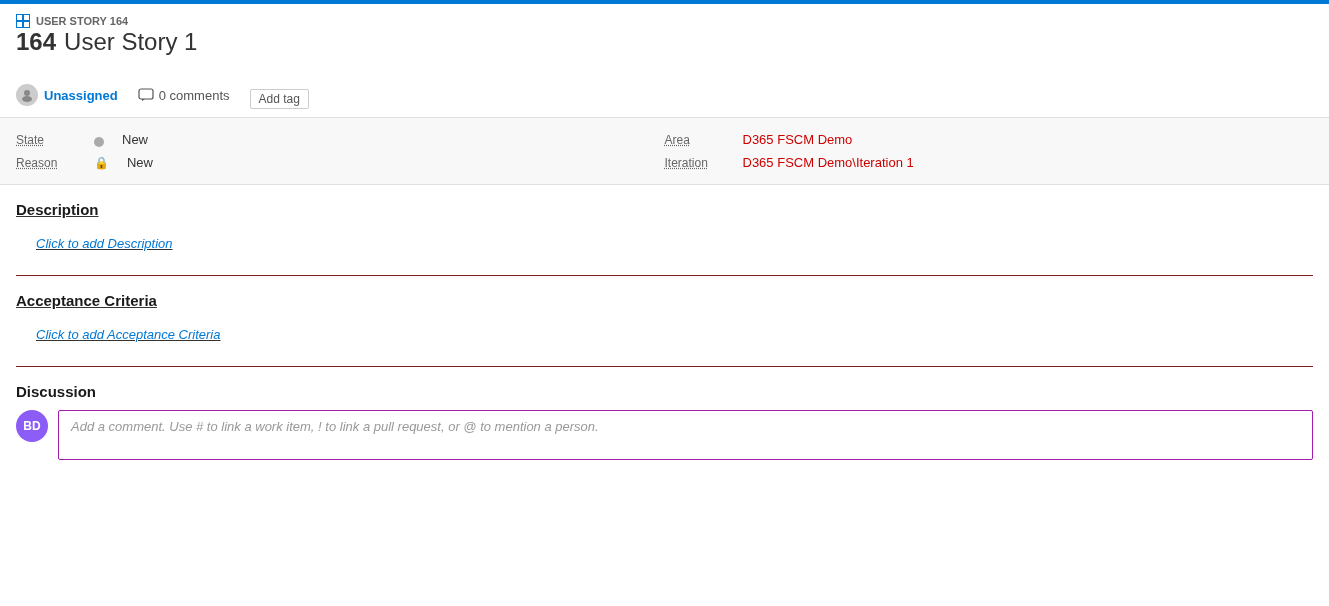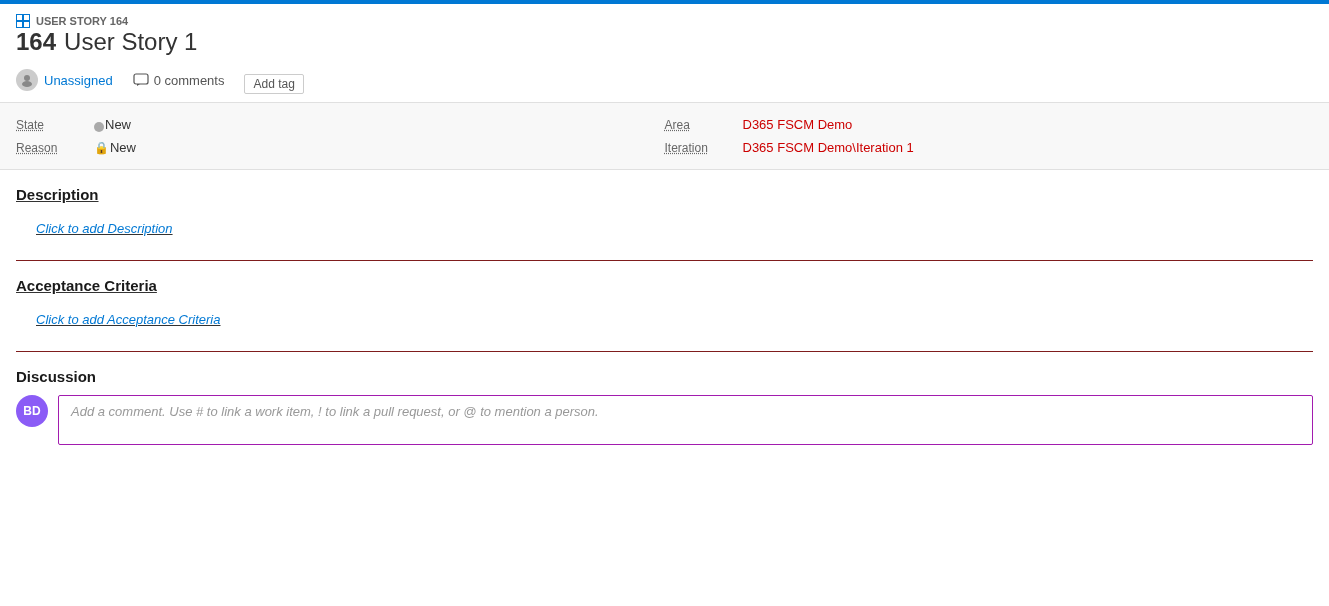--- a/index.html
+++ b/index.html
@@ -45,21 +45,21 @@
 
     .work-item-icon svg {
       width: 12px;
       height: 12px;
     }
 
     .title-row {
       display: flex;
       align-items: baseline;
       gap: 8px;
-      margin-bottom: 10px;
+      margin-bottom: 25px;
     }
 
     .title-id {
       font-size: 24px;
       font-weight: 600;
       color: #333;
     }
 
     .title-name {
       font-size: 24px;
@@ -73,20 +73,21 @@
       gap: 20px;
     }
 
     .assigned-user {
       display: flex;
       align-items: center;
       gap: 6px;
       color: #0078d4;
       cursor: pointer;
       font-size: 13px;
+      font-weight: bold;
     }
 
     .avatar-circle {
       width: 22px;
       height: 22px;
       border-radius: 50%;
       background: #ccc;
       display: flex;
       align-items: center;
       justify-content: center;
@@ -137,21 +138,21 @@
       color: #666;
       width: 70px;
       flex-shrink: 0;
       text-decoration: underline dotted;
       cursor: default;
     }
 
     .field-value {
       display: flex;
       align-items: flex-end;
-      gap: 1px;
+      gap: 18px;
       font-size: 13px;
       color: #333;
     }
 
     .state-dot {
       width: 10px;
       height: 10px;
       border-radius: 50%;
       background: #aaa;
       flex-shrink: 0;

